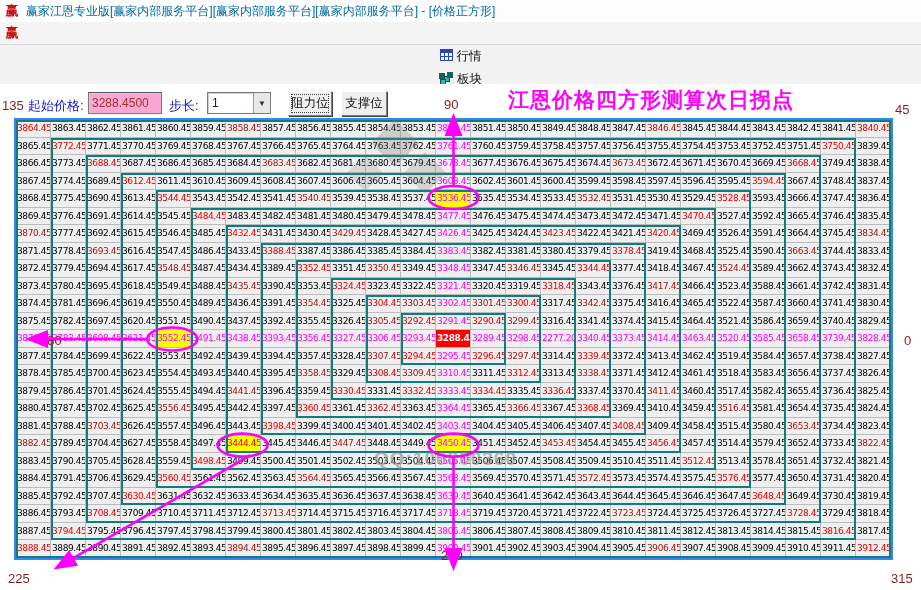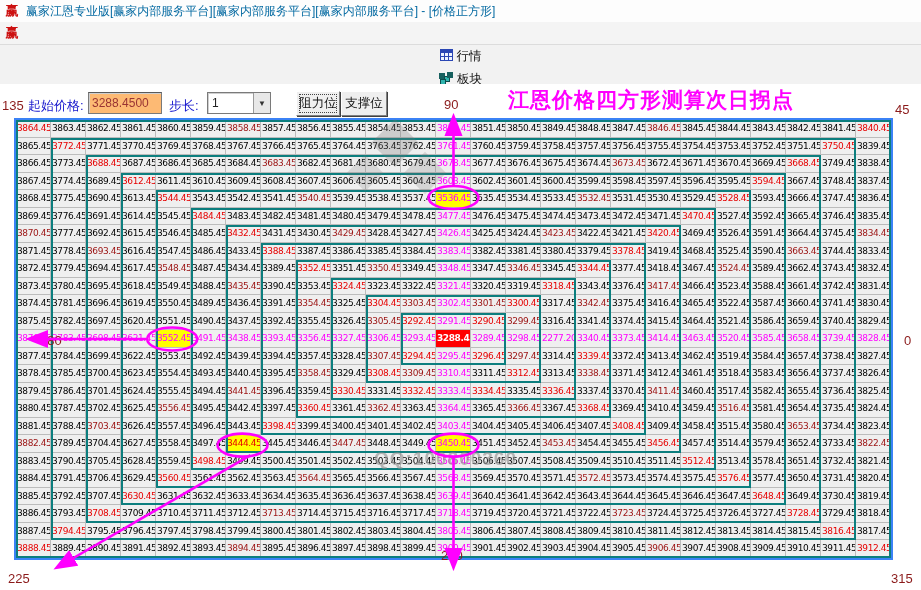--- a/index.html
+++ b/index.html
@@ -40,21 +40,21 @@
   .badge-t9{border:1px dotted #14918d;color:#b44314;}
   .badge-tn{border:1px solid #1d9e44;color:#1d9e44;}
   .ic-wheel{width:13px;height:13px;border:2px solid #a52a3c;border-radius:50%;box-sizing:border-box;
             background:radial-gradient(circle,#1d7a3a 0 2px,#fff 2px 3px,#a52a3c 3px 4px,#fff 4px);}
   .ic-bigwheel{width:14px;height:14px;border:1.5px solid #17605f;border-radius:50%;box-sizing:border-box;
             font-size:6px;line-height:11px;text-align:center;color:#17605f;font-weight:bold;background:#eef7f7;}
   .ic-dollar{color:#35a435;font-weight:bold;font-size:15px;line-height:14px;}
   
   .controls{position:absolute;left:0;top:84px;width:921px;height:34px;background:#fff;}
   .lbl-blue{position:absolute;color:#1414cc;font-size:13px;}
-  .txt-input{position:absolute;background:#fdba74;border:1px solid #7a7a7a;border-top-color:#5a5a5a;
+  .txt-input{position:absolute;background:#f9a8d4;border:1px solid #7a7a7a;border-top-color:#5a5a5a;
              box-shadow:inset 1px 1px 0 #cfcfcf;font-size:12px;color:#993333;padding:0 3px;
              display:flex;align-items:center;}
   .combo{position:absolute;background:#fff;border:1px solid #7a7a7a;box-shadow:inset 1px 1px 0 #cfcfcf;
          font-size:12px;color:#222;display:flex;align-items:center;}
   .combo .val{flex:1;padding-left:4px;}
   .combo .drop{width:16px;height:100%;background:#e8e8e8;border-left:1px solid #9a9a9a;
                font-size:8px;display:flex;align-items:center;justify-content:center;color:#333;}
   .btn3d{position:absolute;background:#efefef;border:1px solid #808080;border-top-color:#fff;border-left-color:#fff;
          box-shadow:1px 1px 0 #404040;font-size:12.5px;color:#111;display:flex;align-items:center;justify-content:center;}
   .btn3d.focused{outline:1px dotted #444;outline-offset:-4px;}
@@ -161,21 +161,21 @@
 
   <div class="controls">
     <span class="angle-label" style="left:2px;top:14px;">135</span>
     <span class="lbl-blue" style="left:28px;top:13px;">起始价格:</span>
     <span class="txt-input" style="left:88px;top:8px;width:66px;height:20px;">3288.4500</span>
     <span class="lbl-blue" style="left:169px;top:13px;">步长:</span>
     <span class="combo" style="left:207px;top:8px;width:62px;height:20px;">
       <span class="val">1</span>
       <span class="drop">▼</span>
     </span>
-    <span class="btn3d focused" style="left:296px;top:7px;width:42px;height:23px;">阻力位</span>
+    <span class="btn3d focused" style="left:288px;top:7px;width:42px;height:23px;">阻力位</span>
     <span class="btn3d" style="left:341px;top:7px;width:44px;height:23px;">支撑位</span>
     <span class="angle-label" style="left:444px;top:13px;">90</span>
     <span class="angle-label" style="left:895px;top:18px;">45</span>
   </div>
   <div class="gann-heading">江恩价格四方形测算次日拐点</div>
 
   <div id="gridwrap">
     <div id="grid">
         <div class="cell diag">3864.45</div>
         <div class="cell">3863.45</div>

